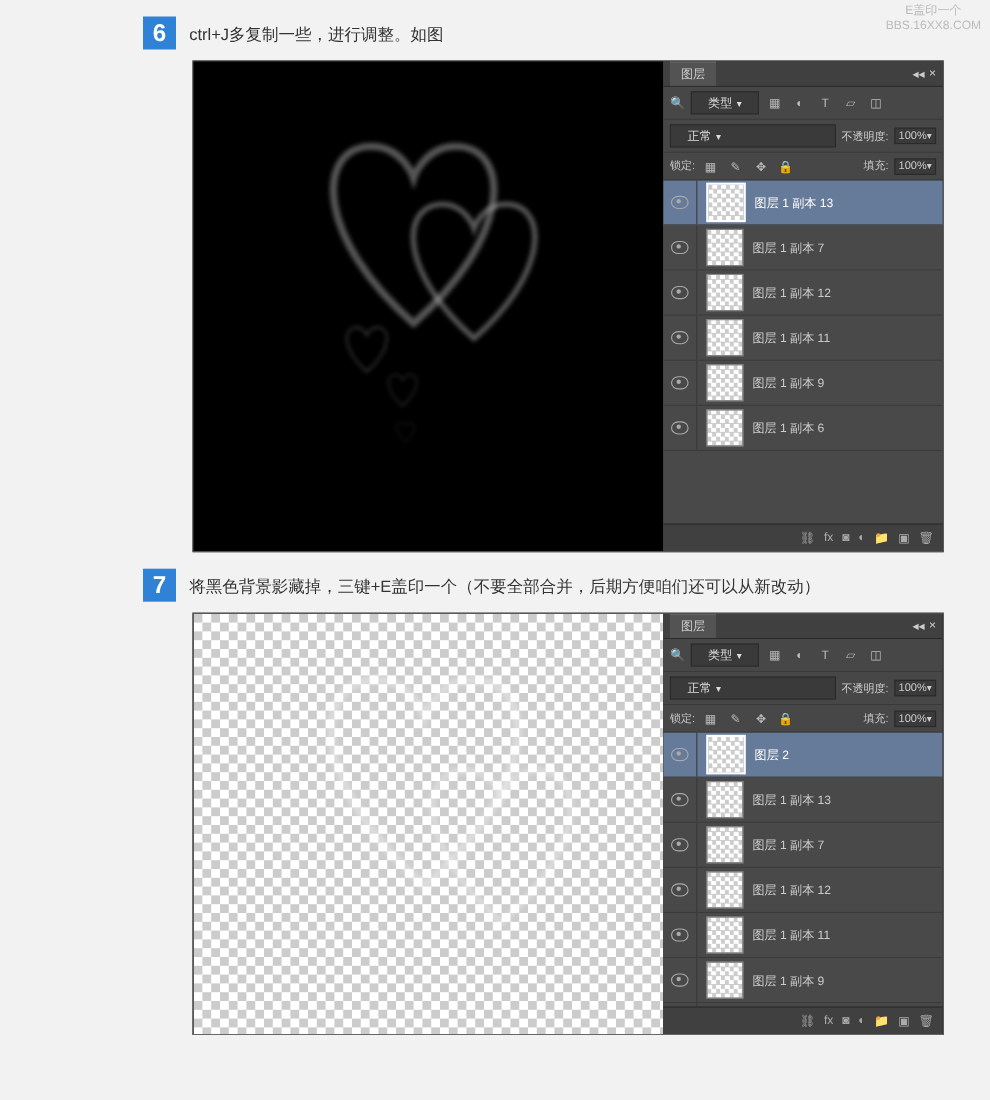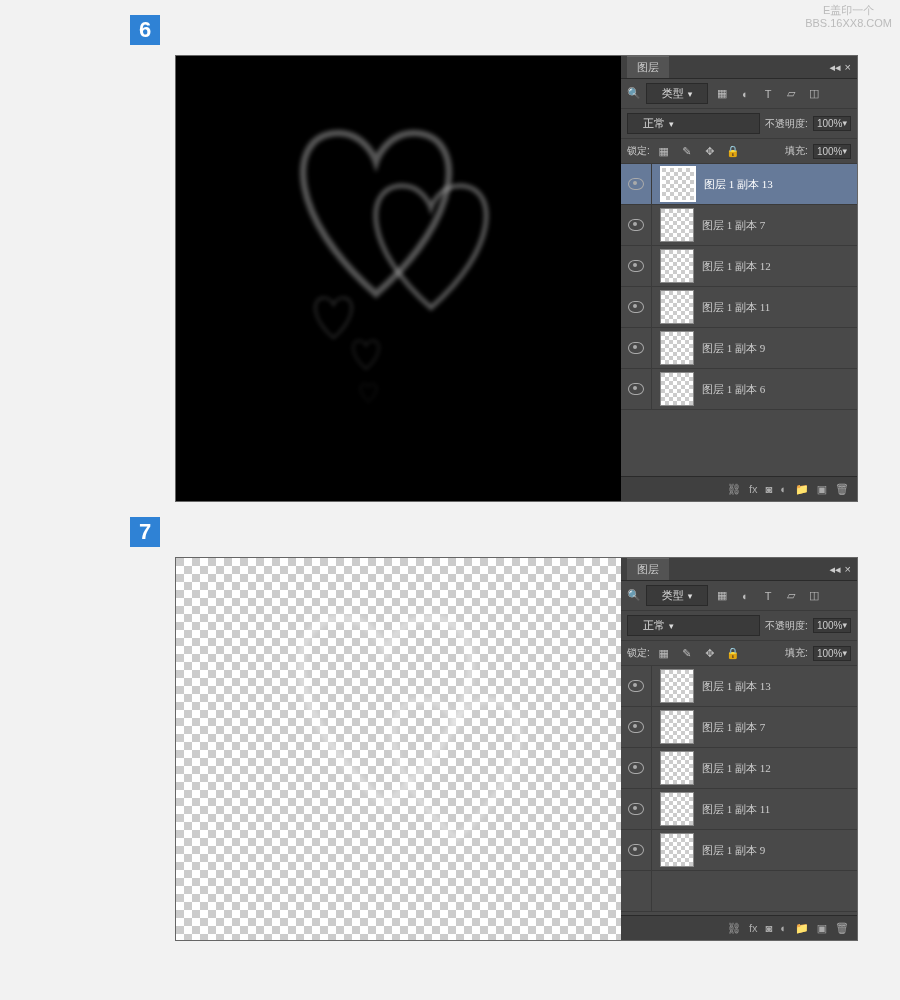--- a/index.html
+++ b/index.html
@@ -64,21 +64,21 @@
 }
 .heart {
   position: absolute;
   filter: blur(2px);
   opacity: 0.5;
 }
 .heart svg { width: 100%; height: 100%; }
 .heart-stroke { fill: none; stroke: #aaa; stroke-width: 3; }
 
 .panel {
-  width: 236px;
+  width: 254px;
   background: #494949;
   color: #ccc;
   font-size: 11px;
   display: flex;
   flex-direction: column;
   position: relative;
 }
 .panel-titlebar {
   height: 22px;
   background: #404040;
@@ -118,21 +118,21 @@
 }
 .spinner {
   background: #3a3a3a;
   border: 1px solid #2a2a2a;
   padding: 1px 3px;
   display: flex;
   align-items: flex-start;
   font-size: 10px;
 }
 .lbl { font-size: 10px; }
-.layer-list { flex: 1; overflow: hidden; background: #494949; font-family: Liberation Serif, serif; }
+.layer-list { flex: 1; overflow: hidden; background: #494949; }
 .layer-item {
   display: flex;
   align-items: center;
   height: 40px;
   border-bottom: 1px solid #3a3a3a;
   background: #494949;
 }
 .layer-item.selected { background: #667a99; color: #fff; }
 .vis-col {
   width: 30px; display: flex; justify-content: center; align-items: center;
@@ -163,20 +163,21 @@
 </style>
 </head>
 <body>
 
 <div class="watermark">
   <span>E盖印一个</span><br><span>BBS.16XX8.COM</span>
 </div>
 
 <div class="step">
   <div class="step-num">6</div>
+  <div class="step-text">ctrl+J多复制一些，进行调整。如图</div>
 </div>
 
 <div class="shot">
   <div class="canvas-area">
     <div class="heart" style="left:90px;top:50px;width:220px;height:200px;">
       <svg viewBox="0 0 100 90">
           <path class="heart-stroke" d="M50,85 C10,50 10,15 30,12 C45,10 50,25 50,25 C50,25 55,10 70,12 C90,15 90,50 50,85 Z"></path>
         </svg>
     </div>
     <div class="heart" style="left:170px;top:110px;width:170px;height:150px;">
@@ -295,20 +296,21 @@
     <span class="footer-icon">◐</span>
     <span class="footer-icon">📁</span>
     <span class="footer-icon">▣</span>
     <span class="footer-icon">🗑</span>
   </div>
     </div>
 </div>
 
 <div class="step">
   <div class="step-num">7</div>
+  <div class="step-text">将黑色背景影藏掉，三键+E盖印一个（不要全部合并，后期方便咱们还可以从新改动）</div>
 </div>
 
 <div class="shot shot2">
   <div class="canvas-area transparent">
     <div class="heart" style="left:80px;top:30px;width:260px;height:230px;opacity:0.3;">
       <svg viewBox="0 0 100 90">
           <path style="fill:none;stroke:#fff;stroke-width:3" d="M50,85 C10,50 10,15 30,12 C45,10 50,25 50,25 C50,25 55,10 70,12 C90,15 90,50 50,85 Z"></path>
         </svg>
     </div>
     <div class="heart" style="left:180px;top:120px;width:200px;height:170px;opacity:0.3;">
@@ -355,20 +357,27 @@
     <span class="icon-btn">✥</span>
     <span class="icon-btn">🔒</span>
     <span style="flex:1"></span>
     <span class="lbl">填充:</span>
     <div class="spinner">
           <span>100%</span>
           <span class="chev">▾</span>
         </div>
   </div>
   <div class="layer-list">
+        <div class="layer-item selected">
+      <div class="vis-col">
+            <div class="eye-icon"></div>
+          </div>
+      <div class="thumb"></div>
+      <span class="layer-name">图层 2</span>
+    </div>
         <div class="layer-item ">
       <div class="vis-col">
             <div class="eye-icon"></div>
           </div>
       <div class="thumb"></div>
       <span class="layer-name">图层 1 副本 13</span>
     </div>
         <div class="layer-item ">
       <div class="vis-col">
             <div class="eye-icon"></div>

